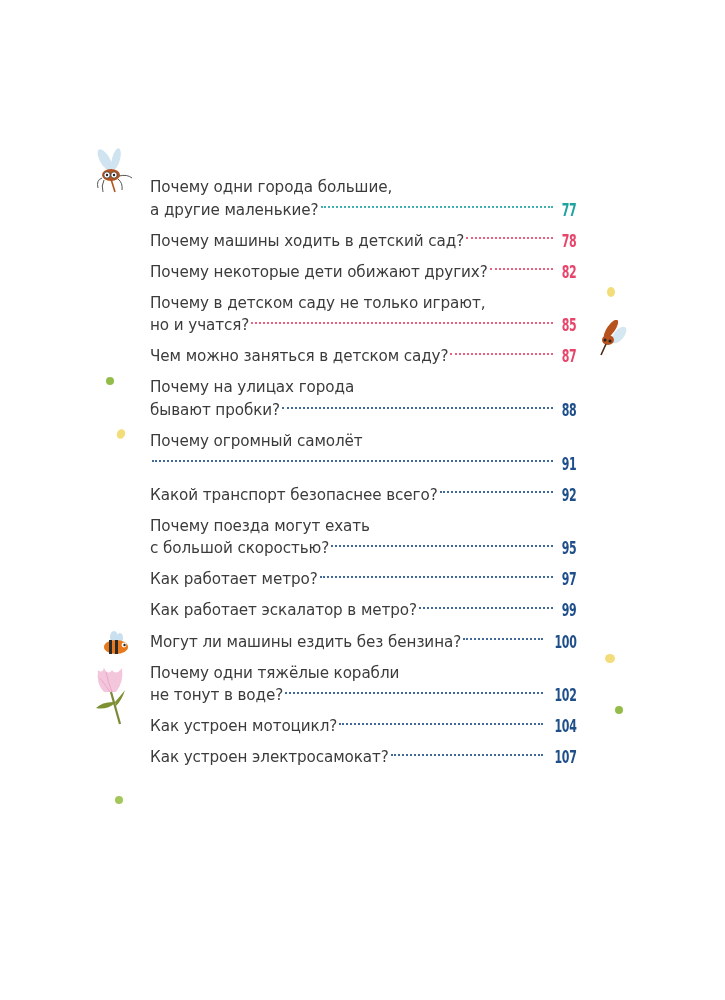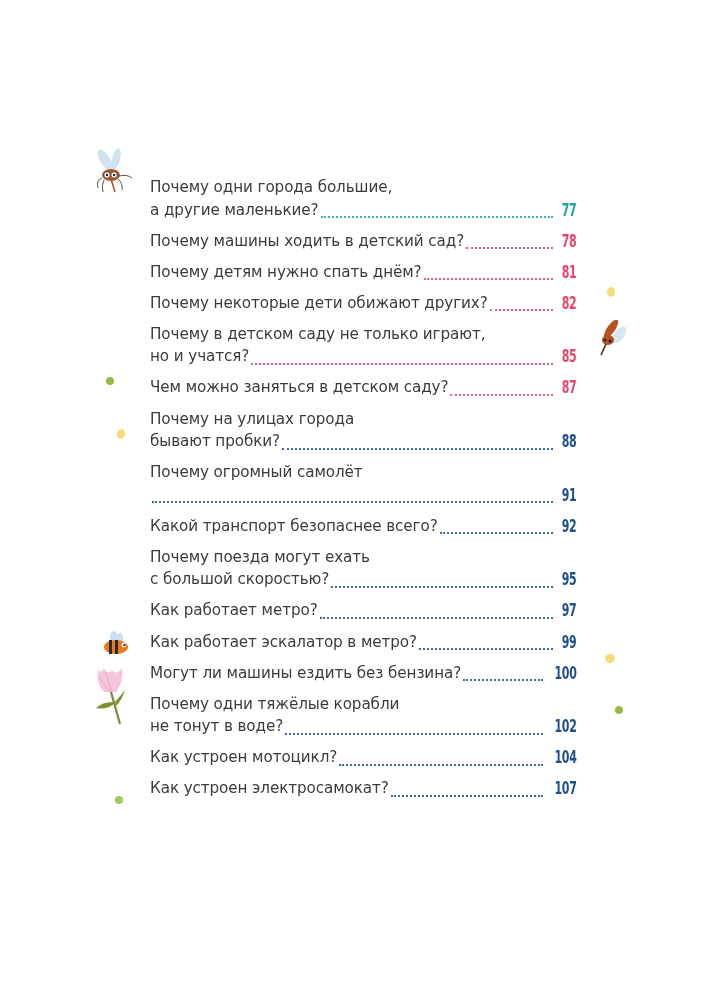--- a/index.html
+++ b/index.html
@@ -2,21 +2,21 @@
 <html><head>
 <meta charset="utf-8">
 <style>
   html, body { margin: 0; padding: 0; background: #ffffff; }
   body { width: 725px; height: 1000px; position: relative; overflow: hidden;
          font-family: "DejaVu Sans", sans-serif; color: #3b3b3b; }
   .page { position: absolute; left: 0; top: 0; width: 725px; height: 1000px; background: #fff; padding-left: 39px; }
   .toc { position: absolute; left: 150px; top: 176px; width: 426px; }
   .entry { position: relative; font-size: 15.2px; line-height: 22.5px; margin-bottom: 8.6px; letter-spacing: -0.1px; }
   .entry .line { display: block; white-space: nowrap; }
-  .entry .last { display: flex; align-items: flex-end; }
+  .entry .last { display: flex; align-items: center; }
   .entry .last .txt { white-space: nowrap; flex: 0 0 auto; }
   .entry .last .dots { flex: 1 1 auto; margin: 0 3px 0 2px; height: 1px; border-bottom: 2px dotted #999;
                        transform: translateY(-3px); min-width: 10px; }
   .entry .num { flex: 0 0 auto; font-family: "DejaVu Sans Condensed", "DejaVu Sans", sans-serif; font-size: 17px;
                 font-weight: bold; transform: scaleX(0.72); transform-origin: right center; letter-spacing: -0.5px; text-align: right; }
   .deco { position: absolute; }
 </style>
 </head>
 <body>
 
@@ -75,27 +75,20 @@
           <span class="txt">а другие маленькие?</span>
           <span class="dots" style="border-bottom-color: rgb(31, 163, 160); opacity: 0.85;"></span>
           <span class="num" style="color: rgb(31, 163, 160);">77</span>
         </div>
       </div>
       <div class="entry">
         <div class="last">
           <span class="txt">Почему машины ходить в детский сад?</span>
           <span class="dots" style="border-bottom-color: rgb(232, 69, 107); opacity: 0.85;"></span>
           <span class="num" style="color: rgb(232, 69, 107);">78</span>
-        </div>
-      </div>
-      <div class="entry">
-        <div class="last">
-          <span class="txt">Почему детям нужно спать днём?</span>
-          <span class="dots" style="border-bottom-color: rgb(232, 69, 107); opacity: 0.85;"></span>
-          <span class="num" style="color: rgb(232, 69, 107);">81</span>
         </div>
       </div>
       <div class="entry">
         <div class="last">
           <span class="txt">Почему некоторые дети обижают других?</span>
           <span class="dots" style="border-bottom-color: rgb(232, 69, 107); opacity: 0.85;"></span>
           <span class="num" style="color: rgb(232, 69, 107);">82</span>
         </div>
       </div>
       <div class="entry">

